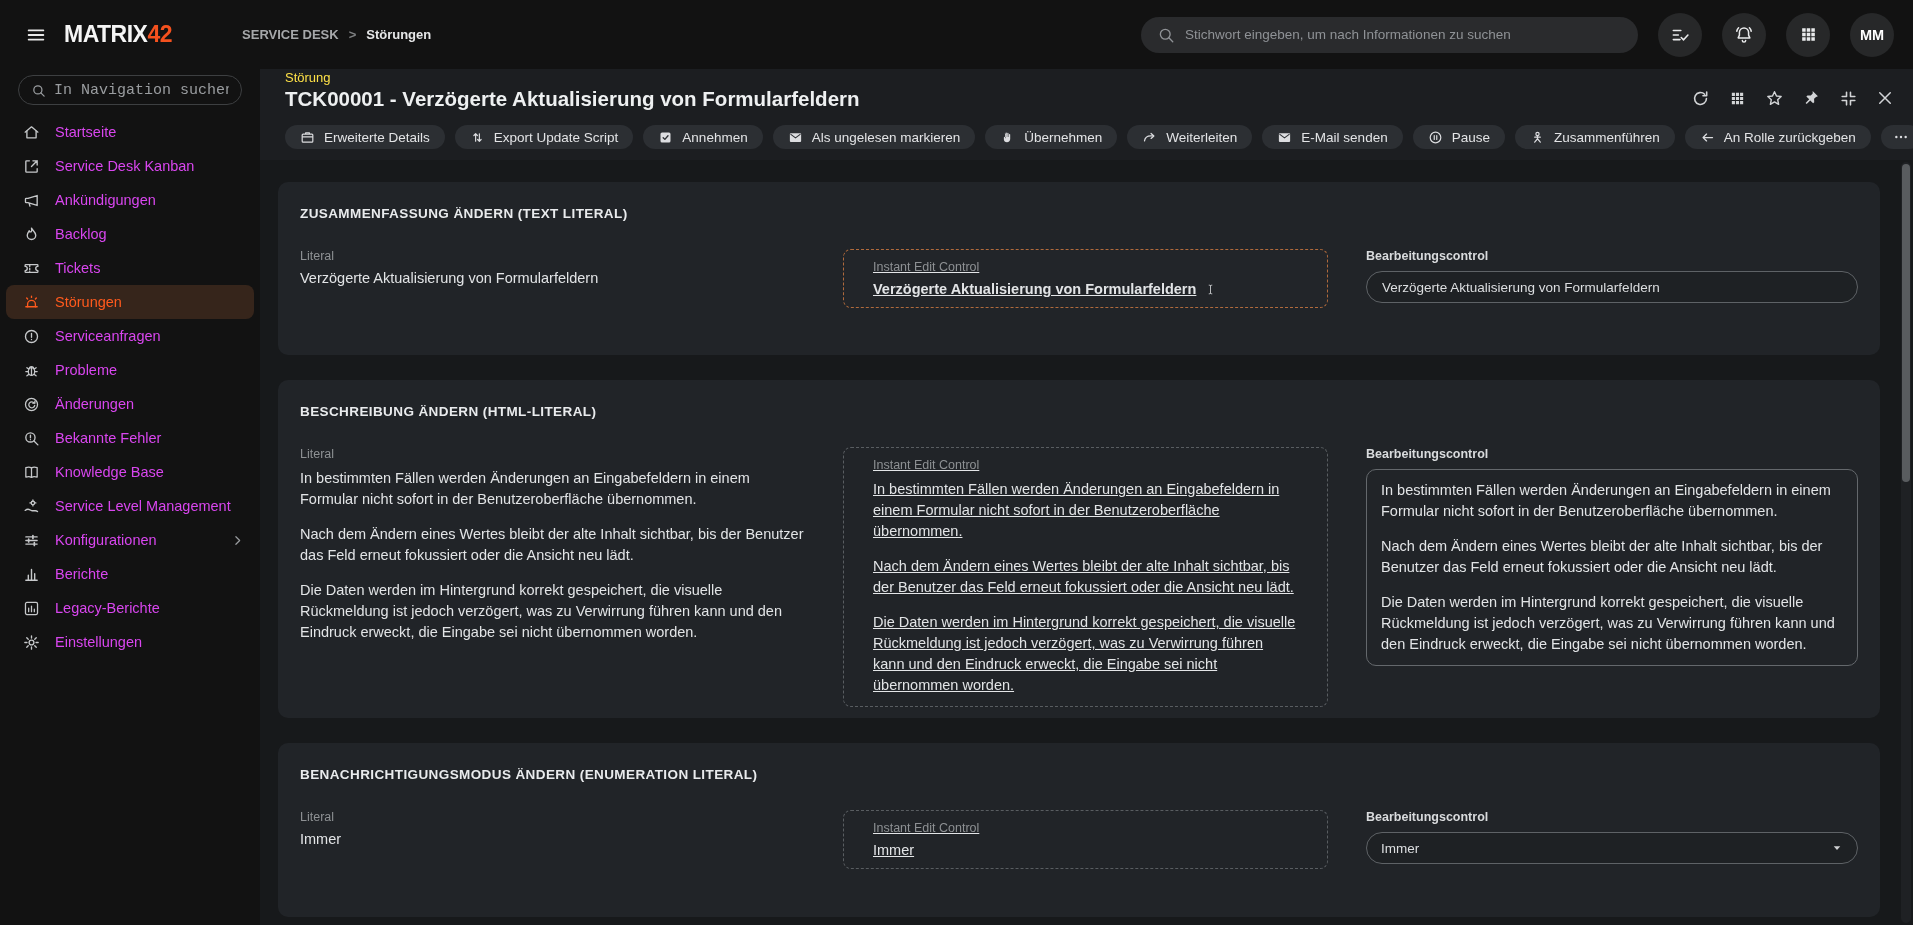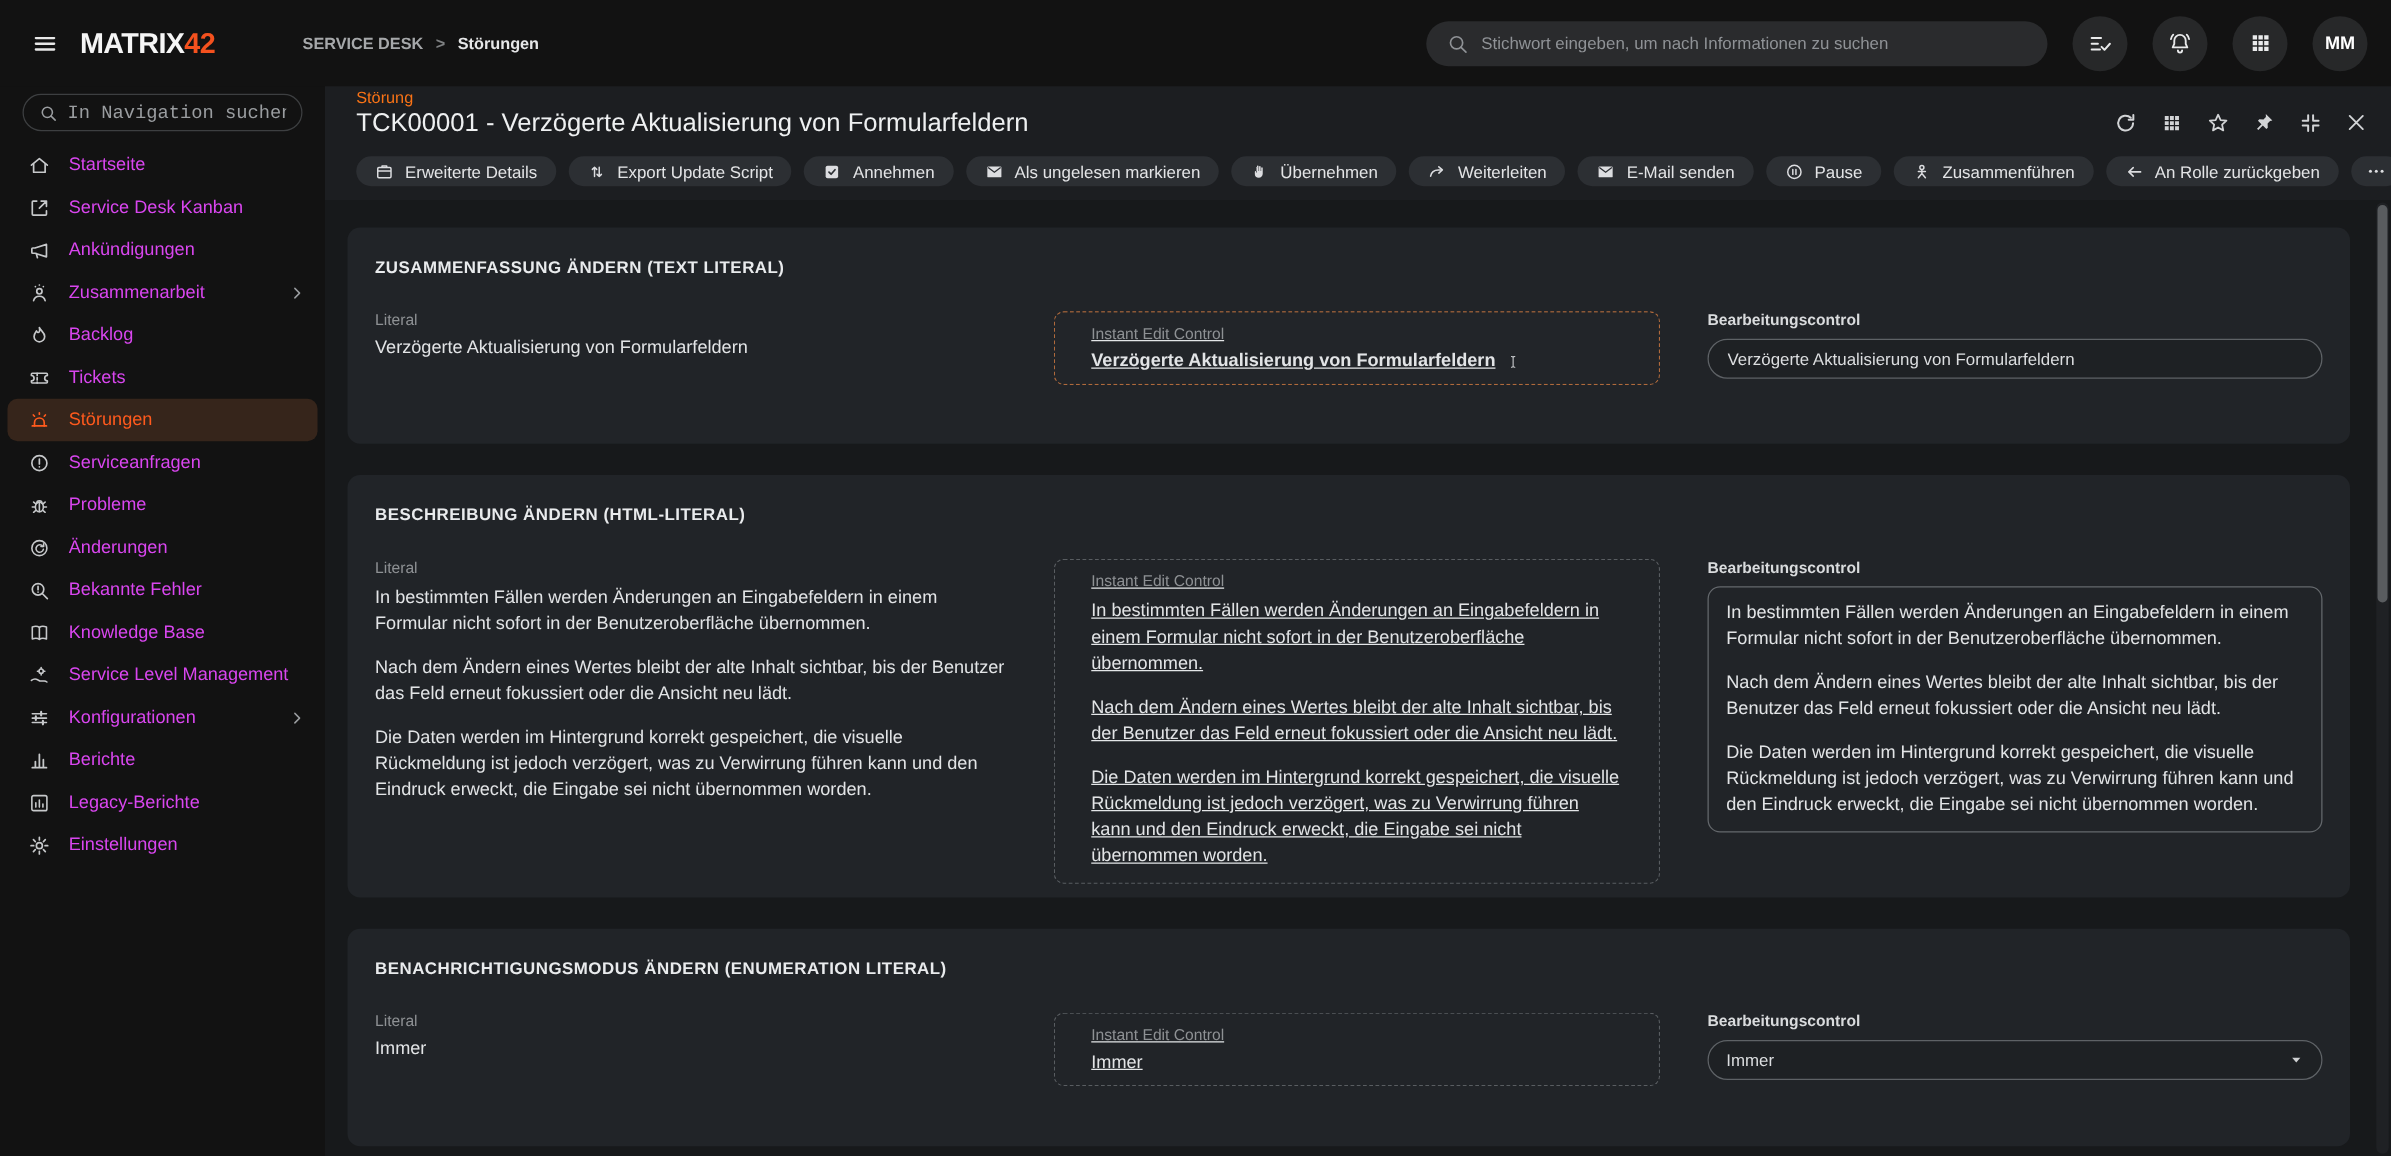--- a/index.html
+++ b/index.html
@@ -40,22 +40,22 @@
               border-radius:8px; }
   .nav-item .nico { width:19px; height:19px; display:flex; align-items:center; justify-content:center;
                     color:#c6c8ca; flex-shrink:0; }
   .nav-item.active { background:#36251b; color:#ff5a1d; }
   .nav-item.active .nico { color:#ff5a1d; }
   .nav-item .chev { position:absolute; right:10px; color:#9a9da0; }
 
   
   .dialog { position:absolute; top:63px; left:260px; right:0; bottom:0; background:#17191b; }
   .dialog-head { position:absolute; top:0; left:0; right:0; height:97px; background:#1c1e21; }
-  .type-label { position:absolute; left:25px; top:7px; font-size:13px; color:#f97316; }
-  .page-title { position:absolute; left:25px; top:24px; font-size:20.5px; font-weight:400; color:#eef0f1; }
+  .type-label { position:absolute; left:25px; top:7px; font-size:13px; color:#fde047; }
+  .page-title { position:absolute; left:25px; top:24px; font-size:20.5px; font-weight:700; color:#eef0f1; }
   .head-icons { position:absolute; right:17px; top:24px; display:flex; gap:15px; }
   .hbtn { width:22px; height:22px; background:none; border:none; color:#d2d4d6;
           display:flex; align-items:center; justify-content:center; cursor:pointer; }
 
   .toolbar { position:absolute; left:25px; right:17px; top:59px; height:30px;
              display:flex; align-items:center; gap:10px; }
   .tbtn { height:24px; border:none; border-radius:15px; background:#2c2f33; color:#e3e4e6;
           font-size:13.5px; font-family:inherit; display:flex; align-items:center; gap:9px;
           padding:0 15px; cursor:pointer; white-space:nowrap; }
   .tbtn svg { color:#dcdde0; }
@@ -174,33 +174,20 @@
     <span class="nico">
         <svg width="17" height="17" viewBox="0 0 24 24" fill="none" stroke="currentColor" stroke-width="1.9" stroke-linecap="round" stroke-linejoin="round">
           <path d="M20 5 7 9H4.5a1 1 0 0 0-1 1v4a1 1 0 0 0 1 1H7l13 4zM8.5 15.3l1.3 4.7"></path>
         </svg>
       </span>
     <span class="nlabel">Ankündigungen</span>
   </div>
   <div class="nav-item">
     <span class="nico">
         <svg width="17" height="17" viewBox="0 0 24 24" fill="none" stroke="currentColor" stroke-width="1.9" stroke-linecap="round" stroke-linejoin="round">
-          <circle cx="12" cy="10" r="3"></circle>
-          <path d="M5.5 20.5c.8-3.3 3.3-5 6.5-5s5.7 1.7 6.5 5"></path>
-          <path d="M7.5 4.6h.01M16.5 4.6h.01M12 2.8h.01"></path>
-        </svg>
-      </span>
-    <span class="nlabel">Zusammenarbeit</span>
-    <svg class="chev" width="13" height="13" viewBox="0 0 24 24" fill="none" stroke="currentColor" stroke-width="2.2" stroke-linecap="round" stroke-linejoin="round">
-        <path d="m9 5 7 7-7 7"></path>
-      </svg>
-  </div>
-  <div class="nav-item">
-    <span class="nico">
-        <svg width="17" height="17" viewBox="0 0 24 24" fill="none" stroke="currentColor" stroke-width="1.9" stroke-linecap="round" stroke-linejoin="round">
           <path d="M12 3c1.5 3.5 6 5.5 6 10a6 6 0 0 1-12 0c0-2.5 1.5-4.5 2.8-6.3.7 1.8 2.2 2.3 3.2.8.6-1.2.4-2.7 0-4.5z"></path>
         </svg>
       </span>
     <span class="nlabel">Backlog</span>
   </div>
   <div class="nav-item">
     <span class="nico">
         <svg width="17" height="17" viewBox="0 0 24 24" fill="none" stroke="currentColor" stroke-width="1.9" stroke-linecap="round" stroke-linejoin="round">
           <path d="M3 9V7.5a1 1 0 0 1 1-1h16a1 1 0 0 1 1 1V9a2.6 2.6 0 0 0 0 6v1.5a1 1 0 0 1-1 1H4a1 1 0 0 1-1-1V15a2.6 2.6 0 0 0 0-6z"></path>
           <path d="M9.5 6.5v11" stroke-dasharray="2.5 2.5"></path>

